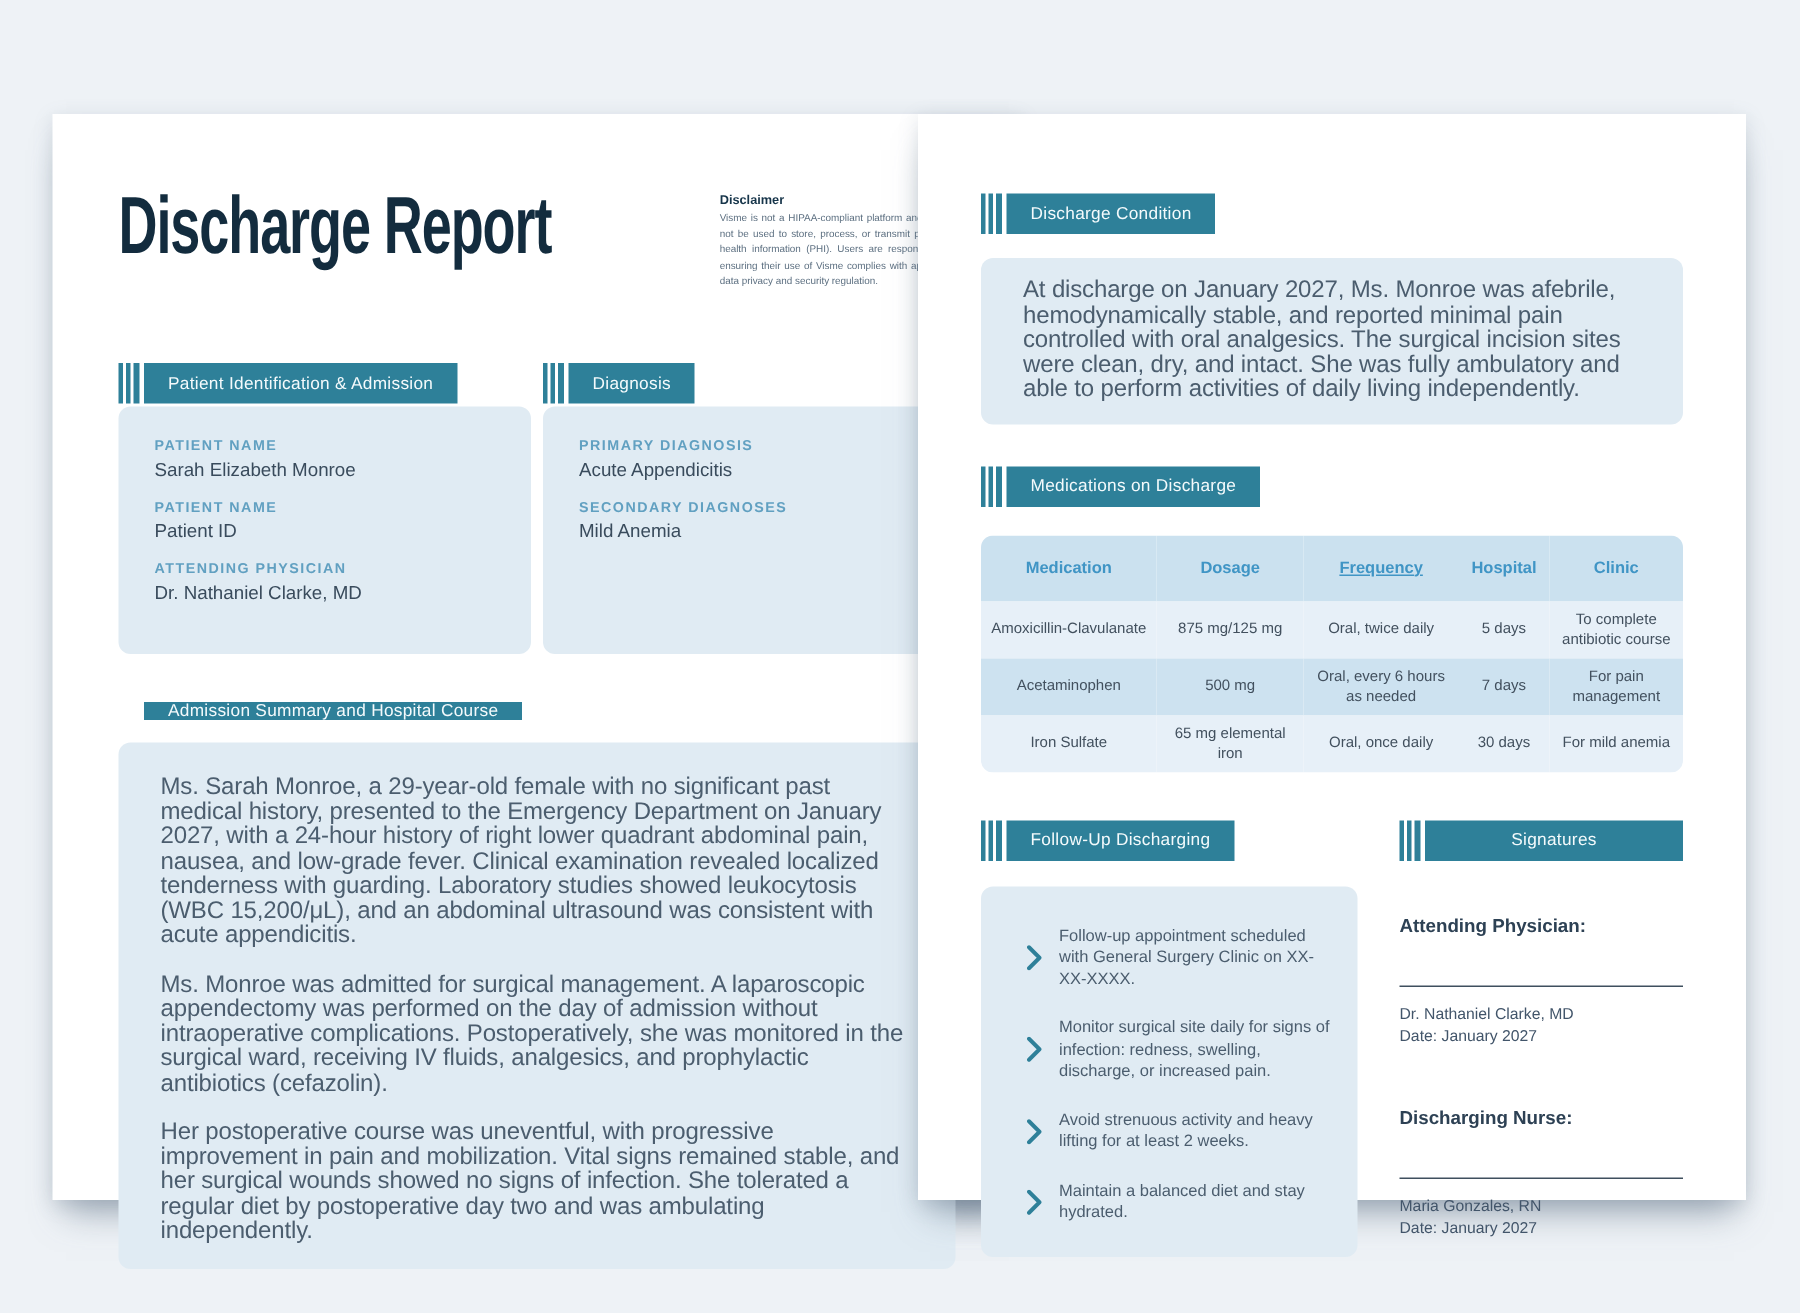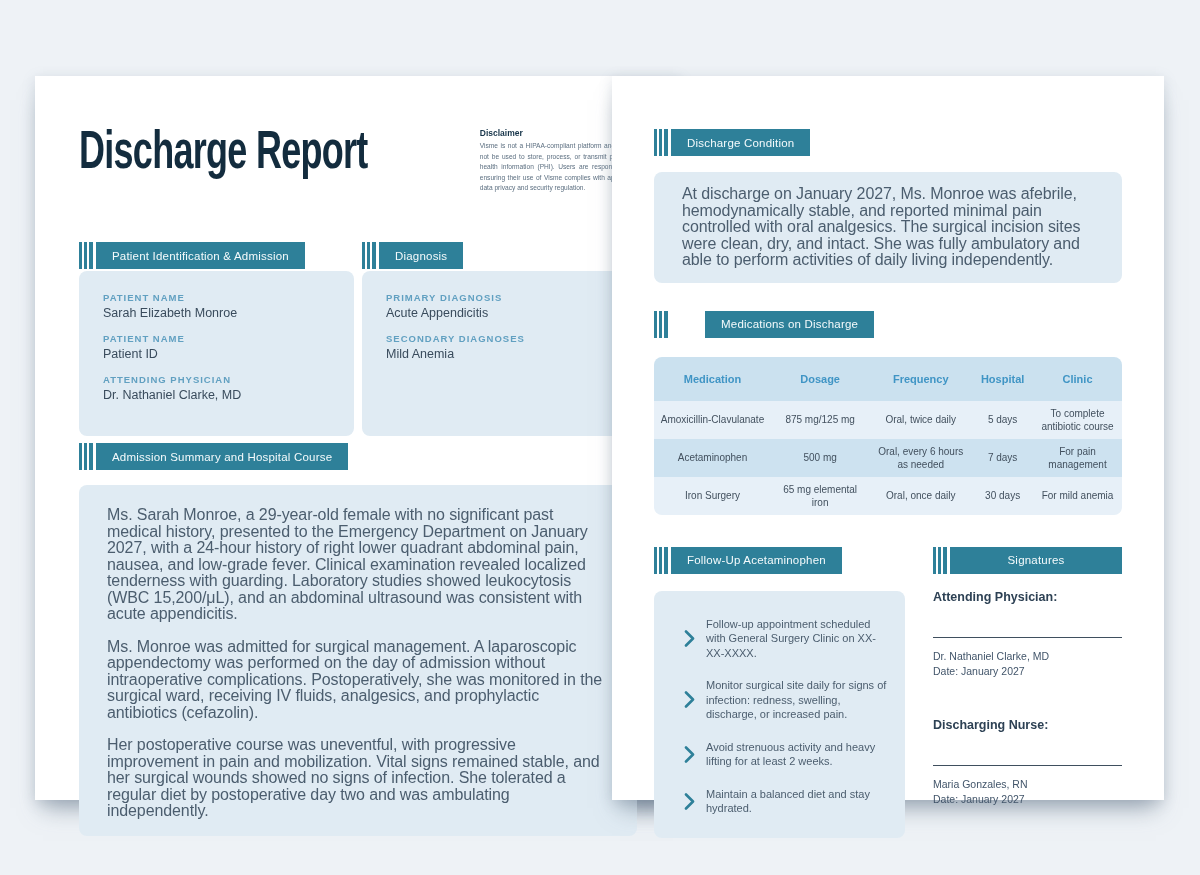--- a/index.html
+++ b/index.html
@@ -46,54 +46,54 @@
   .two-col { display:flex; gap:8px; margin-top:58px; }
   .two-col .col { flex:1; display:flex; flex-direction:column; }
   .field-card { margin-top:2px; flex:1; padding:21px 24px; min-height:134px; }
   .field { margin-bottom:13px; }
   .field .f-label {
     font-size:9.5px; font-weight:700; letter-spacing:1px; color:#61a0c1;
     text-transform:uppercase; margin-bottom:3px;
   }
   .field .f-value { font-size:12.5px; color:#394b5c; }
 
-  .summary-header { margin-top:7px; }
+  .summary-header { margin-top:17px;align-items:flex-end; }
   .summary-card { margin-top:15px; padding:22px 28px 16px 28px; min-height:290px; }
   .summary-card p, .body-text {
     font-size:16px; line-height:16.5px; color:#4b5d6e; letter-spacing:-.1px;
   }
   .summary-card p { margin-bottom:16px; }
   .summary-card p:last-child { margin-bottom:0; }
 
   
   .cond-header { margin-top:53px; }
   .cond-card { margin-top:16px; padding:14px 28px; min-height:94px; display:flex; align-items:center; }
-  .meds-header { margin-top:28px;gap:34px; }
+  .meds-header { margin-top:28px; }
 
   .med-table { width:100%; margin-top:19px; border-collapse:collapse; border-radius:8px; overflow:hidden; display:table; }
   .med-table th, .med-table td { text-align:center; vertical-align:middle; padding:6px 6px; }
   .med-table th {
     background:#cbe1ef; color:#4095c5; font-size:11px; font-weight:700; height:44px;
   }
   .med-table td { font-size:10px; color:#42505e; line-height:13px; height:34px; }
   .med-table tr.r-odd  td { background:#e7f0f8; }
   .med-table tr.r-even td { background:#cde2f0; }
-  .c-med{width:25%;} .c-dose{width:21%;} .c-freq{width:22%;} .c-dur{width:13%;} .c-notes{width:19%;}
+  .c-med{width:25%;} .c-dose{width:21%;} .c-freq{width:22%;text-decoration:underline;} .c-dur{width:13%;} .c-notes{width:19%;}
 
   .bottom-row { display:flex; gap:28px; margin-top:32px; }
   .fu-col { width:251px; display:flex; flex-direction:column; }
   .sig-col { flex:1; display:flex; flex-direction:column; }
 
   .fu-card { margin-top:17px; padding:26px 18px 22px 30px; min-height:215px; }
   .fu-item { display:flex; align-items:center; margin-bottom:18px; }
   .fu-item:last-child { margin-bottom:0; }
   .fu-chevron { flex:0 0 22px; display:flex; align-items:center; }
   .fu-text { font-size:11px; line-height:14.5px; color:#4b5d6e; }
 
-  .sig-block { margin-top:16px; }
+  .sig-block { margin-top:36px; }
   .sig-role { font-size:12.5px; font-weight:700; color:#2d4154; }
   .sig-line { border-bottom:1.5px solid #3f4f5e; margin-top:33px; }
   .sig-name { font-size:10.5px; color:#42556a; margin-top:12px; line-height:13px; }
   .sig-date { font-size:10.5px; color:#42556a; margin-top:2px; line-height:13px; }
 </style>
 </head>
 <body>
 
 <div class="page page-left">
 
@@ -210,38 +210,38 @@
         <td>To complete antibiotic course</td>
       </tr>
       <tr class="r-even">
         <td>Acetaminophen</td>
         <td>500 mg</td>
         <td>Oral, every 6 hours as needed</td>
         <td>7 days</td>
         <td>For pain management</td>
       </tr>
       <tr class="r-odd">
-        <td>Iron Surgery</td>
+        <td>Iron Sulfate</td>
         <td>65 mg elemental iron</td>
         <td>Oral, once daily</td>
         <td>30 days</td>
         <td>For mild anemia</td>
       </tr>
     </tbody>
   </table>
 
   <div class="bottom-row">
     <div class="fu-col">
       <div class="sec-header">
         <span class="bars">
             <i></i>
             <i></i>
             <i></i>
           </span>
-        <span class="sec-box">Follow-Up Acetaminophen</span>
+        <span class="sec-box">Follow-Up Discharging</span>
       </div>
       <div class="card fu-card">
         <div class="fu-item">
           <span class="fu-chevron">
             <svg width="11" height="17" viewBox="0 0 11 17">
                 <path d="M2 1.5 L9 8.5 L2 15.5" stroke="#2e8099" stroke-width="2.6" fill="none" stroke-linecap="round" stroke-linejoin="round"></path>
               </svg>
           </span>
           <span class="fu-text">Follow-up appointment scheduled with General Surgery Clinic on XX-XX-XXXX.</span>
         </div>

